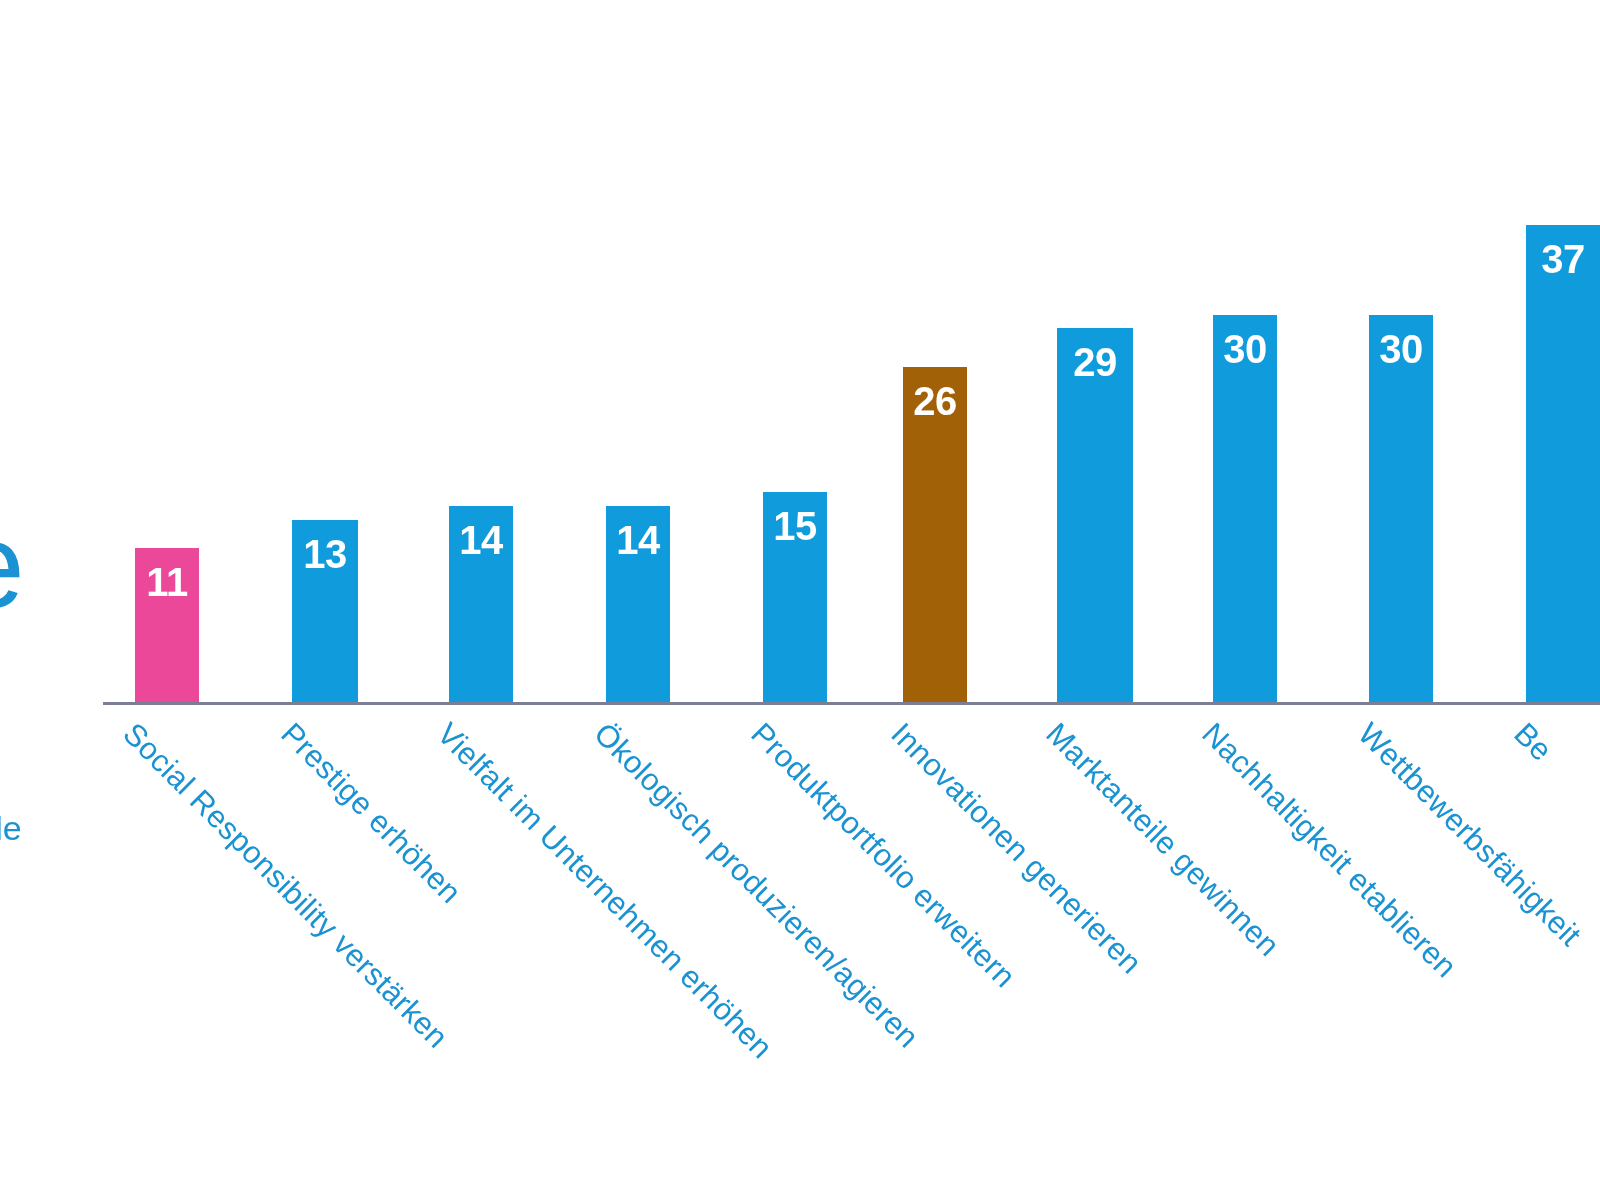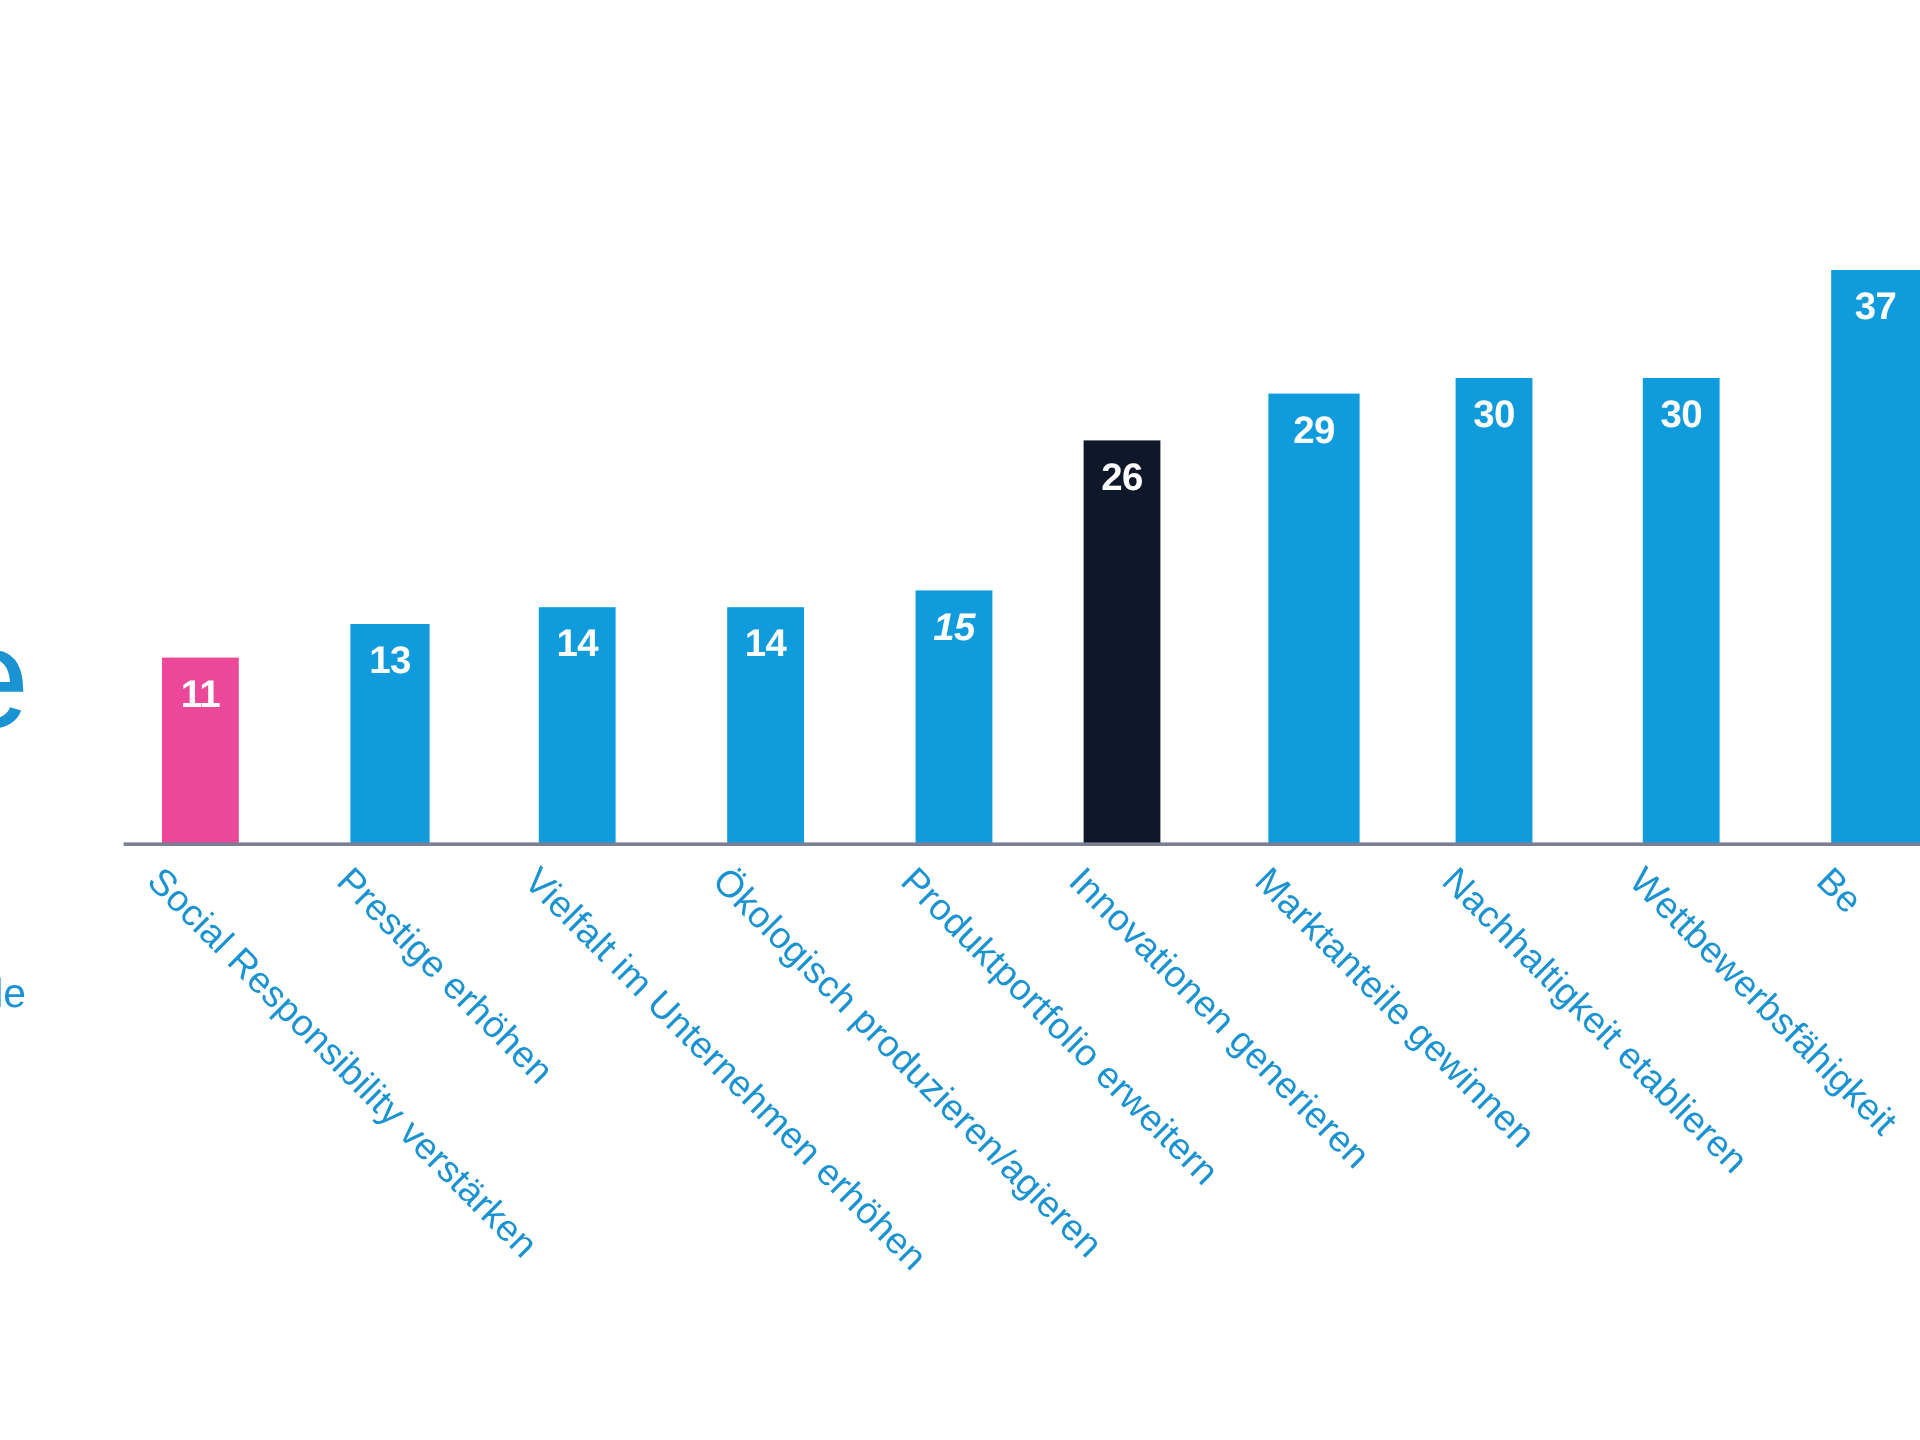--- a/index.html
+++ b/index.html
@@ -44,21 +44,21 @@
     box-sizing: border-box;
   }
   .bar-value {
     position: absolute;
     left: 0;
     right: 0;
     top: 14px;
     text-align: center;
     color: #ffffff;
     font-family: "Liberation Sans", sans-serif;
-    font-size: 32px;
+    font-size: 40px;
     font-weight: bold;
     letter-spacing: -0.5px;
     line-height: 1;
   }
 
   
   .cat-label {
     position: absolute;
     top: 716px;
     color: #1b92d1;
@@ -115,24 +115,24 @@
         </div>
         <div class="bar" style="left: 292px; width: 66px; height: 183px; top: 520px; background: rgb(16, 155, 220);">
           <div class="bar-value" style="color: rgb(255, 255, 255);">13</div>
         </div>
         <div class="bar" style="left: 449px; width: 64px; height: 197px; top: 506px; background: rgb(16, 155, 220);">
           <div class="bar-value" style="color: rgb(255, 255, 255);">14</div>
         </div>
         <div class="bar" style="left: 606px; width: 64px; height: 197px; top: 506px; background: rgb(16, 155, 220);">
           <div class="bar-value" style="color: rgb(255, 255, 255);">14</div>
         </div>
-        <div class="bar" style="left: 763px; width: 64px; height: 211px; top: 492px; background: rgb(16, 155, 220); font-style: italic;">
+        <div class="bar" style="left: 763px; width: 64px; height: 211px; top: 492px; background: rgb(16, 155, 220);">
           <div class="bar-value" style="color: rgb(255, 255, 255);">15</div>
         </div>
-        <div class="bar" style="left: 903px; width: 64px; height: 336px; top: 367px; background: #0f172a;">
+        <div class="bar" style="left: 903px; width: 64px; height: 336px; top: 367px; background: #a16207;">
           <div class="bar-value" style="color: rgb(255, 255, 255);">26</div>
         </div>
         <div class="bar" style="left: 1057px; width: 76px; height: 375px; top: 328px; background: rgb(16, 155, 220);">
           <div class="bar-value" style="color: rgb(255, 255, 255);">29</div>
         </div>
         <div class="bar" style="left: 1213px; width: 64px; height: 388px; top: 315px; background: rgb(16, 155, 220);">
           <div class="bar-value" style="color: rgb(255, 255, 255);">30</div>
         </div>
         <div class="bar" style="left: 1369px; width: 64px; height: 388px; top: 315px; background: rgb(16, 155, 220);">
           <div class="bar-value" style="color: rgb(255, 255, 255);">30</div>

